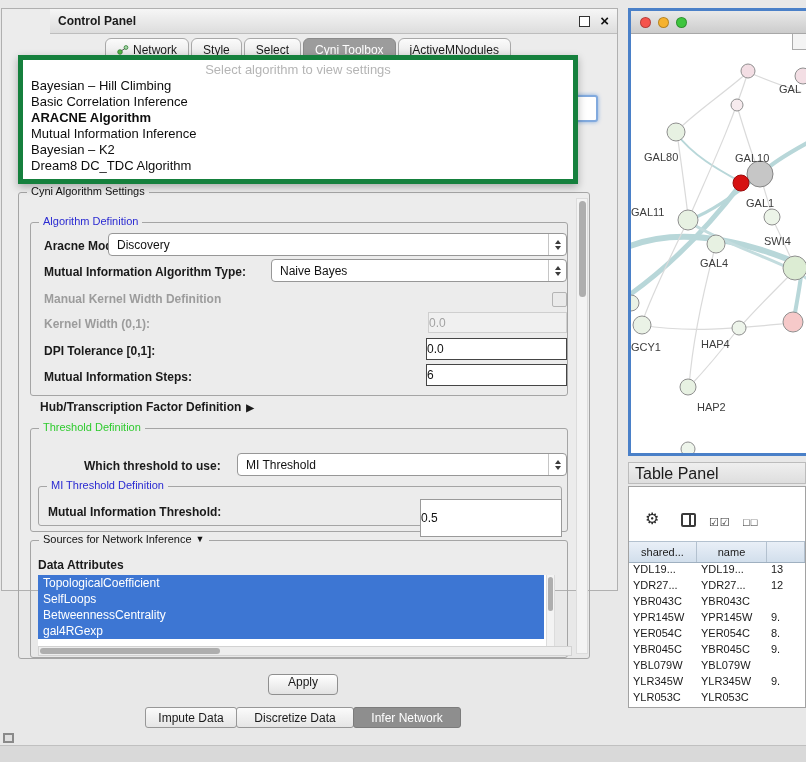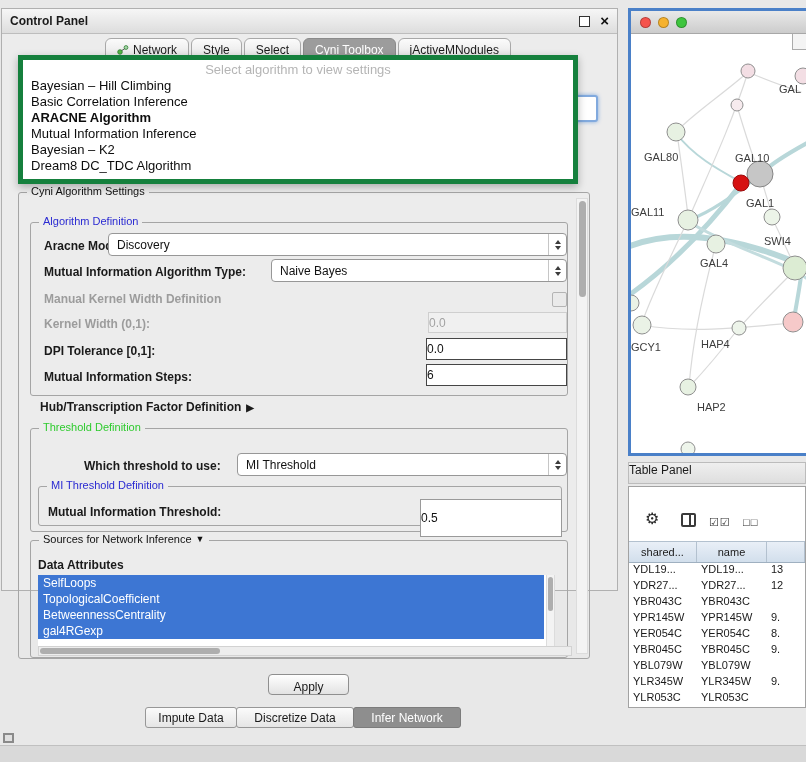--- a/index.html
+++ b/index.html
@@ -1,21 +1,21 @@
 <!DOCTYPE html>
 <html><head>
 <meta charset="utf-8">
 <style>
   html,body{margin:0;padding:0}
   body{width:806px;height:762px;position:relative;overflow:hidden;background:#e8e8e8;
        font-family:"Liberation Sans",sans-serif;color:#1a1a1a;}
   .abs{position:absolute;box-sizing:border-box}
 
   
-  .cp-window{left:1px;top:8px;width:617px;height:583px;background:#ececec;border:1px solid #b0b0b0;}
+  .cp-window{left:1px;top:8px;width:617px;height:583px;background:#ececec;border:1px solid #b0b0b0;padding-left:48px;}
   .titlebar{height:24px;background:linear-gradient(#f6f6f6,#dddddd);border-bottom:1px solid #bdbdbd;
             display:flex;align-items:center;padding:0 8px;font-size:12px;font-weight:bold;}
   .tb-spacer{flex:1}
   .float-ic{width:9px;height:9px;border:1.5px solid #333;display:inline-block;margin-right:10px;background:#fff}
   .close-ic{font-size:15px;font-weight:bold;color:#111;line-height:12px;cursor:default}
 
   .tabbar{left:1px;top:38px;width:616px;display:flex;justify-content:center}
   .tab{border:1px solid #a8a8a8;border-radius:6px 6px 0 0;height:21px;padding:0 11px;margin-right:2px;
        display:flex;align-items:center;gap:4px;font-size:12px;background:linear-gradient(#fbfbfb,#e3e3e3);}
   .tab.active{background:#9c9c9c;color:#fff;border-color:#8b8b8b}
@@ -57,43 +57,43 @@
 
   
   .sb-track-v{background:#f3f3f3;border:1px solid #dcdcdc}
   .sb-thumb{background:#aeaeae;border-radius:4px;position:absolute}
 
   
   .attr-listbox{left:38px;top:575px;width:517px;height:71px;background:#fff;overflow:hidden}
   .attr-item{height:16px;line-height:16px;background:#3d76d3;color:#fff;font-size:12px;padding-left:5px;
              width:506px;white-space:nowrap;overflow:hidden;box-sizing:border-box}
 
-  .apply-btn{left:268px;top:674px;width:81px;height:21px;border:1px solid #8f8f8f;border-radius:4px;
-             background:linear-gradient(#ffffff,#e2e2e2);font-size:12px;display:flex;align-items:flex-end;
+  .apply-btn{left:268px;top:674px;width:70px;height:21px;border:1px solid #8f8f8f;border-radius:4px;
+             background:linear-gradient(#ffffff,#e2e2e2);font-size:12px;display:flex;align-items:flex-start;
              justify-content:center;cursor:default}
 
   .btabs{left:146px;top:707px;display:flex}
   .btab{border:1px solid #979797;background:linear-gradient(#fbfbfb,#e5e5e5);font-size:12px;height:21px;
         display:flex;align-items:center;justify-content:center;margin-left:-1px;border-radius:3px;box-sizing:border-box}
   .btab.active{background:#8e8e8e;color:#fff;border-color:#7c7c7c}
 
   
   .net-window{left:628px;top:8px;width:181px;height:448px;border:3px solid #4a80c8;background:#fff;overflow:hidden}
   .net-titlebar{height:22px;background:linear-gradient(#e9e9e9,#cccccc);border-bottom:1px solid #a8a8a8;
                 display:flex;align-items:center;padding-left:9px;gap:7px}
   .tl{width:11px;height:11px;border-radius:50%;border:1px solid rgba(0,0,0,.25);box-sizing:border-box}
   .tl.red{background:#f5534c}.tl.yellow{background:#f6b22e}.tl.green{background:#3ec53e}
   .net-content{position:relative;width:100%;height:420px;background:#fff}
   .scroll-corner{position:absolute;right:0;top:0;width:13px;height:15px;background:#f4f4f4;
                  border-left:1px solid #ababab;border-bottom:1px solid #ababab}
   #net-svg text{font:11px "Liberation Sans",sans-serif;fill:#3c3c3c}
 
   
   .tp-titlebar{left:628px;top:462px;width:178px;height:22px;background:linear-gradient(#efefef,#dedede);
-               border:1px solid #bcbcbc;display:flex;align-items:flex-start;font-size:12px}
+               border:1px solid #bcbcbc;display:flex;align-items:flex-end;padding-left:6px;font-size:16px}
   .table-window{left:628px;top:486px;width:178px;height:222px;background:#fff;border:1px solid #a2a2a2;overflow:hidden}
   .t-icon{position:absolute;color:#2b2b2b;font-size:16px;line-height:16px}
   .cols-ic{position:absolute;width:15px;height:14px;border:2px solid #3a3a3a;border-radius:2px;box-sizing:border-box}
   .cols-ic span{position:absolute;left:50%;top:0;bottom:0;width:2px;background:#3a3a3a}
   .t-header{position:absolute;left:0;top:54px;right:0;height:20px;display:flex;
             background:linear-gradient(#e9eff7,#d2dfec);border-top:1px solid #b3c1cf;border-bottom:1px solid #9fb0c0;font-size:11px}
   .t-header .hcell{border-right:1px solid #b3c1cf;display:flex;align-items:center;justify-content:center;
                    box-sizing:border-box;overflow:hidden;white-space:nowrap}
   .t-rows{position:absolute;left:0;top:74px;right:0;bottom:0;overflow:hidden;font-size:11px}
   .trow{height:16px;display:flex;align-items:center}
@@ -225,22 +225,22 @@
 
 <div class="abs group" style="left:30px;top:540px;width:538px;height:118px">
   <span class="gt">
     <span>Sources for Network Inference</span>
     <span style="font-size:9px">▼</span>
   </span>
 </div>
 <span class="lbl" style="left:38px;top:558px">Data Attributes</span>
 
 <div class="abs attr-listbox">
+  <div class="attr-item">TopologicalCoefficient</div>
   <div class="attr-item">SelfLoops</div>
-  <div class="attr-item">TopologicalCoefficient</div>
   <div class="attr-item">BetweennessCentrality</div>
   <div class="attr-item">gal4RGexp</div>
   <div class="abs sb-track-v" style="right:0;top:0;width:9px;height:71px;border-top:none;border-bottom:none">
     <span class="sb-thumb" style="left:1px;top:2px;width:5px;height:34px"></span>
   </div>
 </div>
 <div class="abs" style="left:38px;top:646px;width:534px;height:10px;background:#ededed;border:1px solid #d2d2d2">
   <span class="sb-thumb" style="left:1px;top:1px;width:180px;height:6px"></span>
 </div>
 

